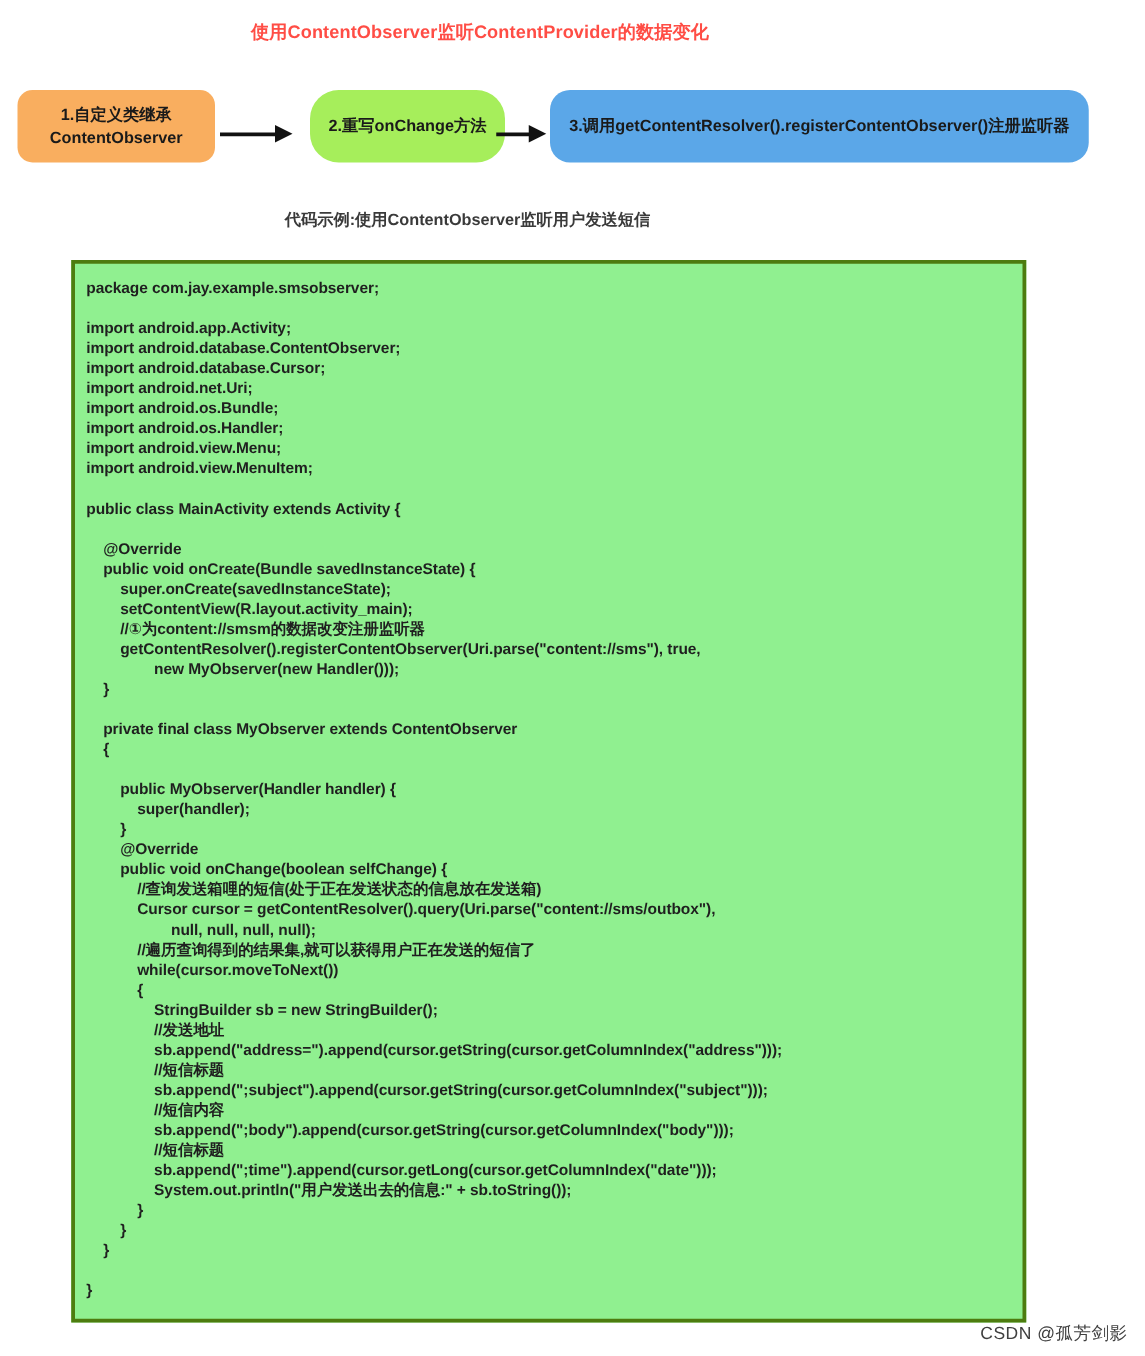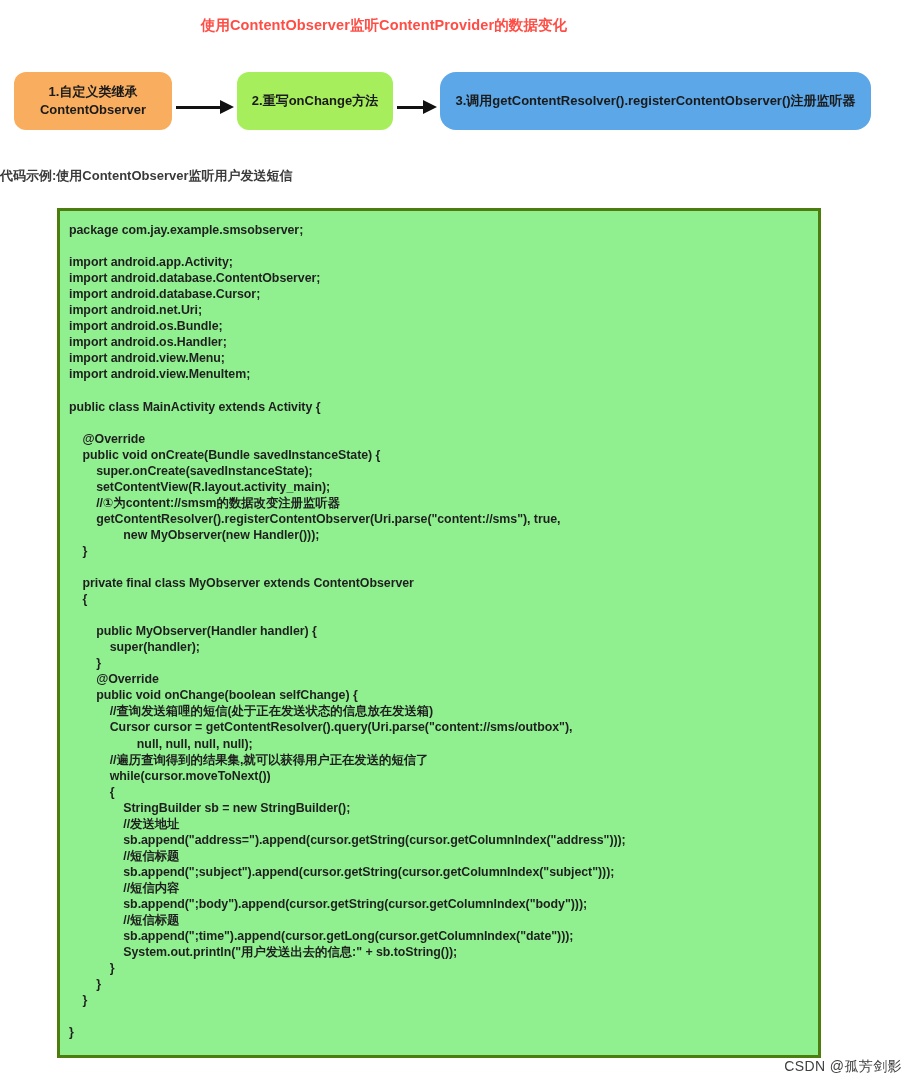--- a/index.html
+++ b/index.html
@@ -51,23 +51,24 @@
     line-height: 1.35;
     box-sizing: border-box;
     padding: 0 8px;
   }
   .flow-box-1 {
     left: 14px;
     width: 158px;
     background: #f9ae5f;
   }
   .flow-box-2 {
-    left: 237px;
+    left: 248px;
     width: 156px;
     background: #a6ee5b;
+    border-radius: 23px;
   }
   .flow-box-3 {
     left: 440px;
     width: 431px;
     background: #5ba7e8;
     border-radius: 16px;
   }
   .flow-arrow {
     position: absolute;
     top: 29px;
@@ -91,20 +92,21 @@
     border-left: 14px solid #111111;
     margin-left: -1px;
   }
 
   
   .sub-title {
     position: absolute;
     left: 0;
     top: 167px;
     width: 748px;
+    text-align: center;
     color: #3a3a3a;
     font-size: 13px;
     font-weight: bold;
   }
 
   
   .code-block {
     position: absolute;
     left: 57px;
     top: 208px;

